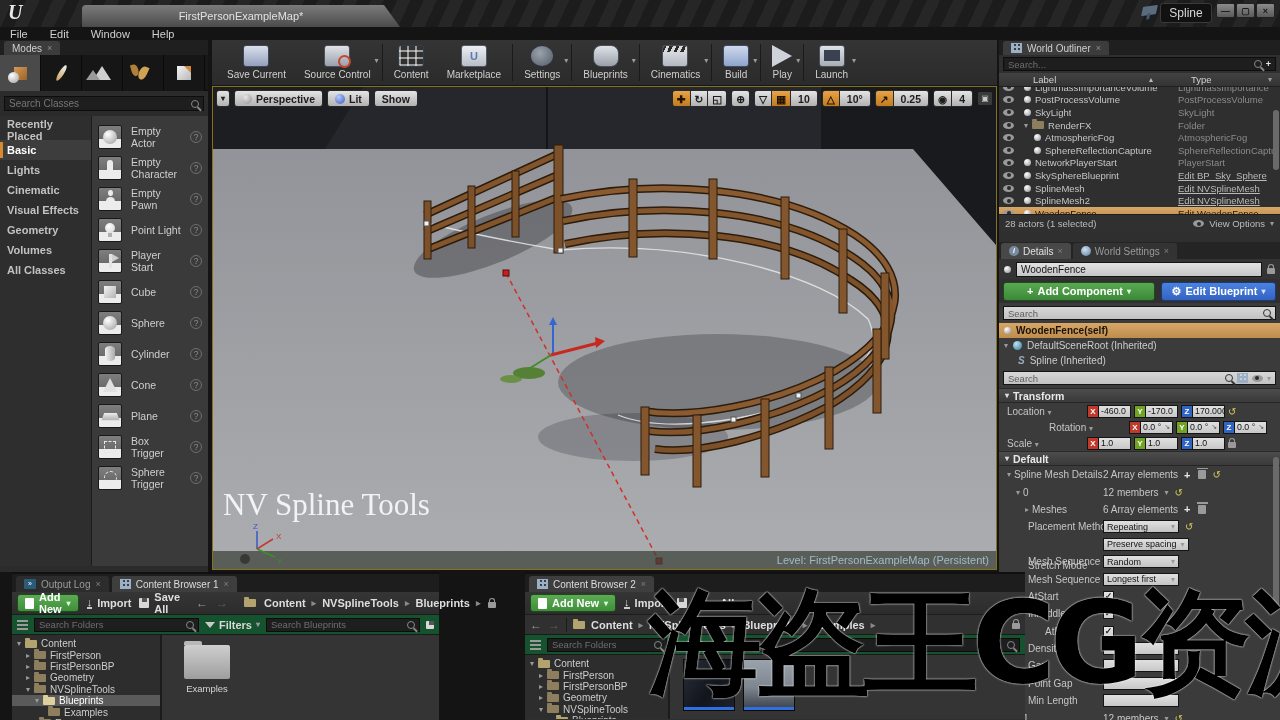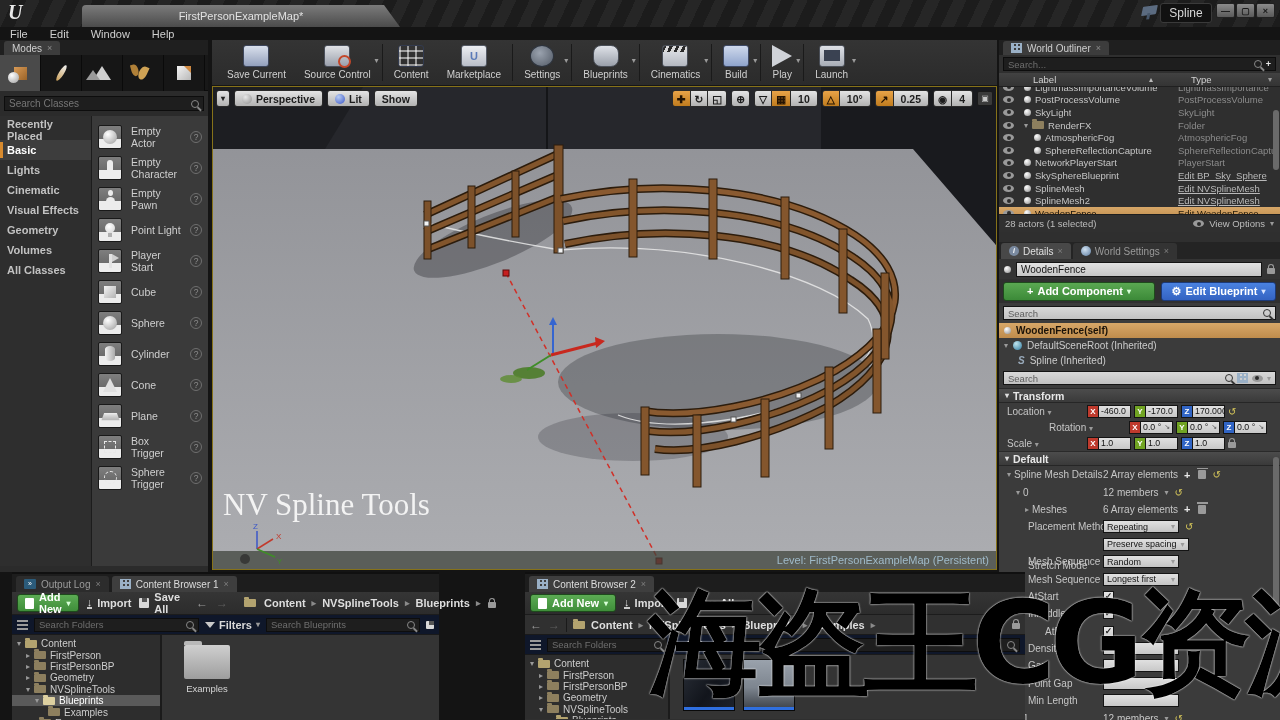--- a/index.html
+++ b/index.html
@@ -145,21 +145,21 @@
 .cbtabs{height:18px;background:#1d1d1d;display:flex;gap:3px;padding:2px 4px 0}
 .cbtab{background:#2c2c2c;color:#9a9a9a;font-size:10px;display:flex;align-items:center;gap:5px;padding:0 8px;border-radius:3px 3px 0 0}
 .cbtab.active{background:#3e3e3e;color:#dcdcdc}
 .cbtoolbar{height:23px;background:linear-gradient(#353535,#2c2c2c);display:flex;align-items:center;gap:8px;padding:0 5px;border-bottom:1px solid #1c1c1c}
 .addnew{height:18px;background:linear-gradient(#5cab54,#3f8e3a);border:1px solid #1e4a1c;border-radius:3px;color:#fff;font-weight:bold;font-size:11px;display:flex;align-items:center;gap:5px;padding:0 7px}
 .cbbtn{display:flex;align-items:center;gap:5px;color:#dedede;font-weight:bold;font-size:11px}
 .crumbs{display:flex;align-items:center;gap:6px;color:#dedede;font-weight:bold;font-size:11px}
 .crumbs .csep{color:#8a8a8a;font-size:9px}
 .navarrow{color:#9a9a9a;font-size:12px;font-weight:bold}
 .navarrow.dim{color:#5e5e5e}
-.filterrow{height:20px;background:#0f172a;display:flex;align-items:center;gap:6px;padding:0 5px;border-bottom:1px solid #1a1a1a}
+.filterrow{height:20px;background:#14532d;display:flex;align-items:center;gap:6px;padding:0 5px;border-bottom:1px solid #1a1a1a}
 .cbsearch{height:14px;background:#1e1e1e;border:1px solid #0d0d0d;display:flex;align-items:center;gap:4px;padding:0 4px}
 .cbsearch input{flex:1;background:none;border:none;outline:none;color:#bbb;font-size:9.5px;font-family:inherit;min-width:0}
 .cbsearch input::placeholder{color:#6e6e6e}
 .cbbody{display:flex;position:relative}
 .treecol{background:#2d2d2d;border-right:2px solid #1b1b1b;padding-top:3px;overflow:hidden}
 .trow2{height:11.4px;display:flex;align-items:center;gap:4px;font-size:10px;color:#cccccc;white-space:nowrap}
 .trow2.sel{background:#5a5a5a;color:#fff}
 .assetcol{flex:1;background:#343434;position:relative;overflow:hidden}
 .asset{position:absolute;width:62px;text-align:center;color:#d4d4d4;font-size:9.5px}
 .bigfolder{width:46px;height:34px;background:linear-gradient(#cfcfcf,#9e9e9e);border-radius:2px;position:relative;margin:8px auto 4px}

